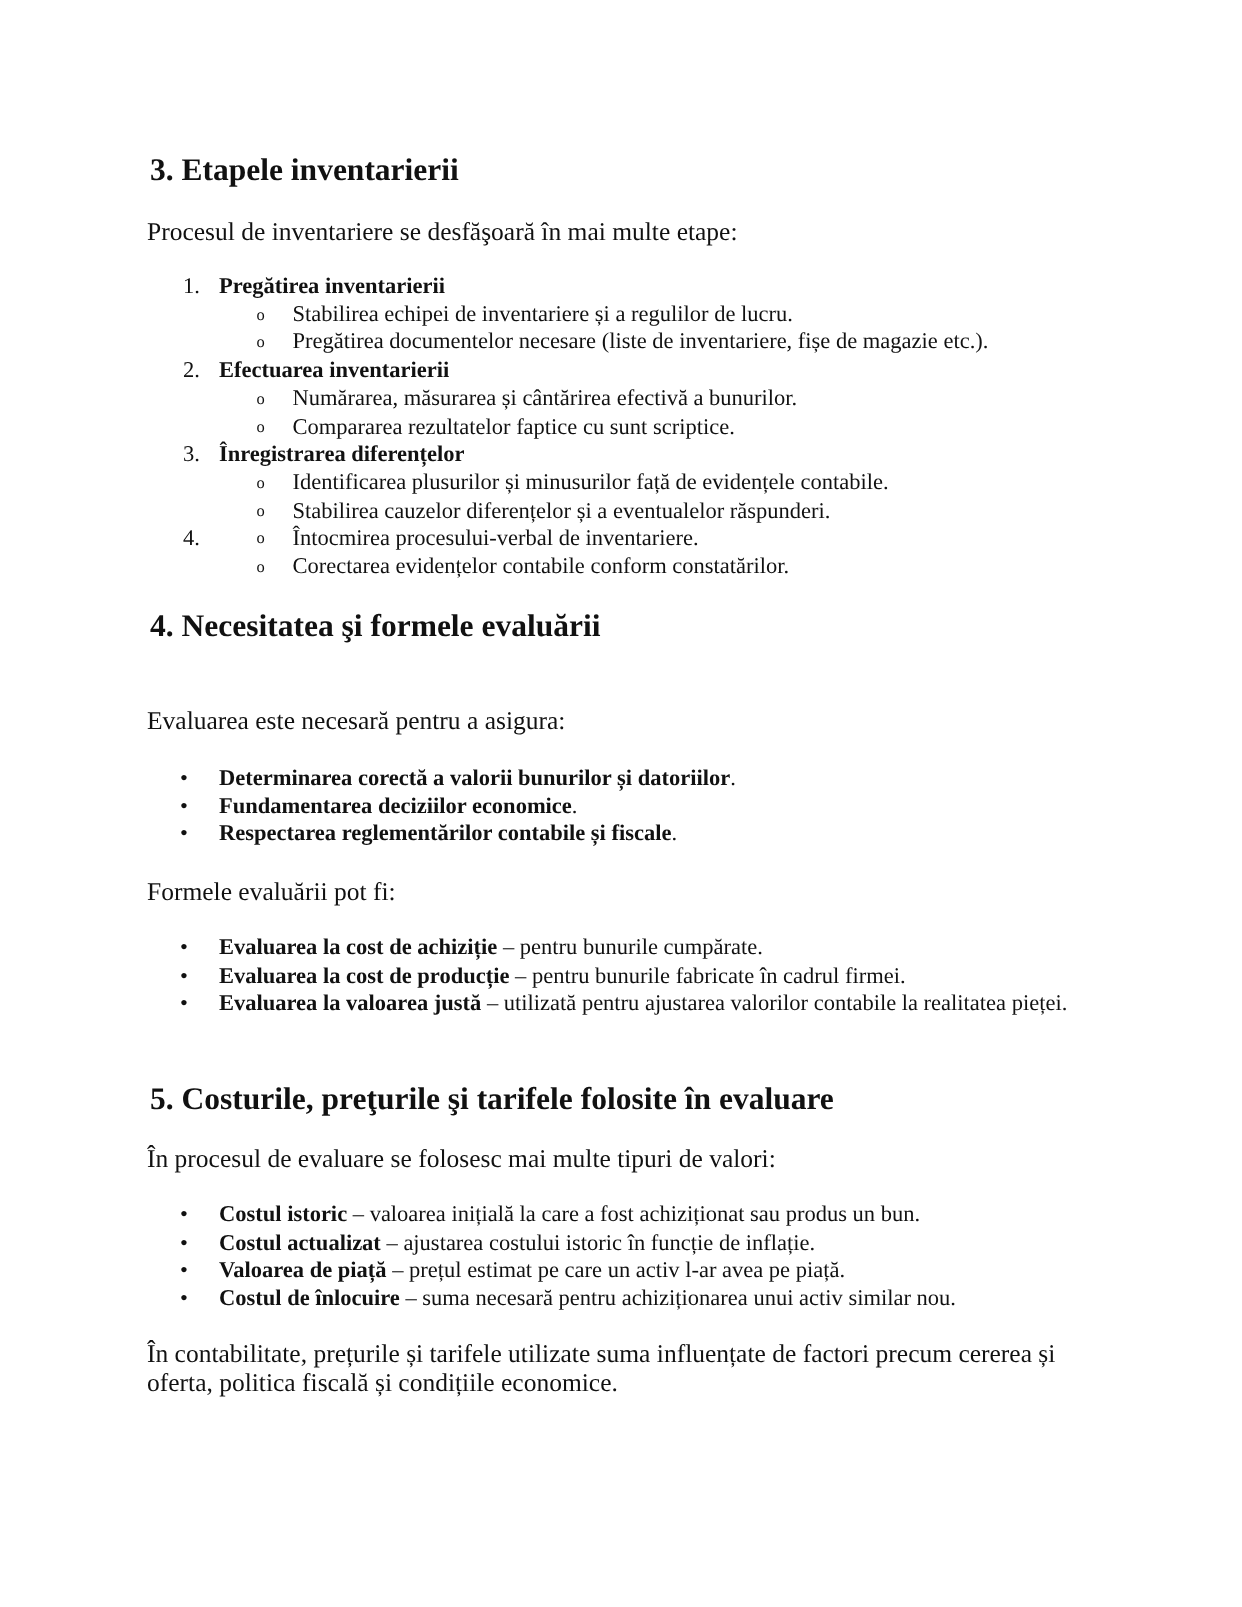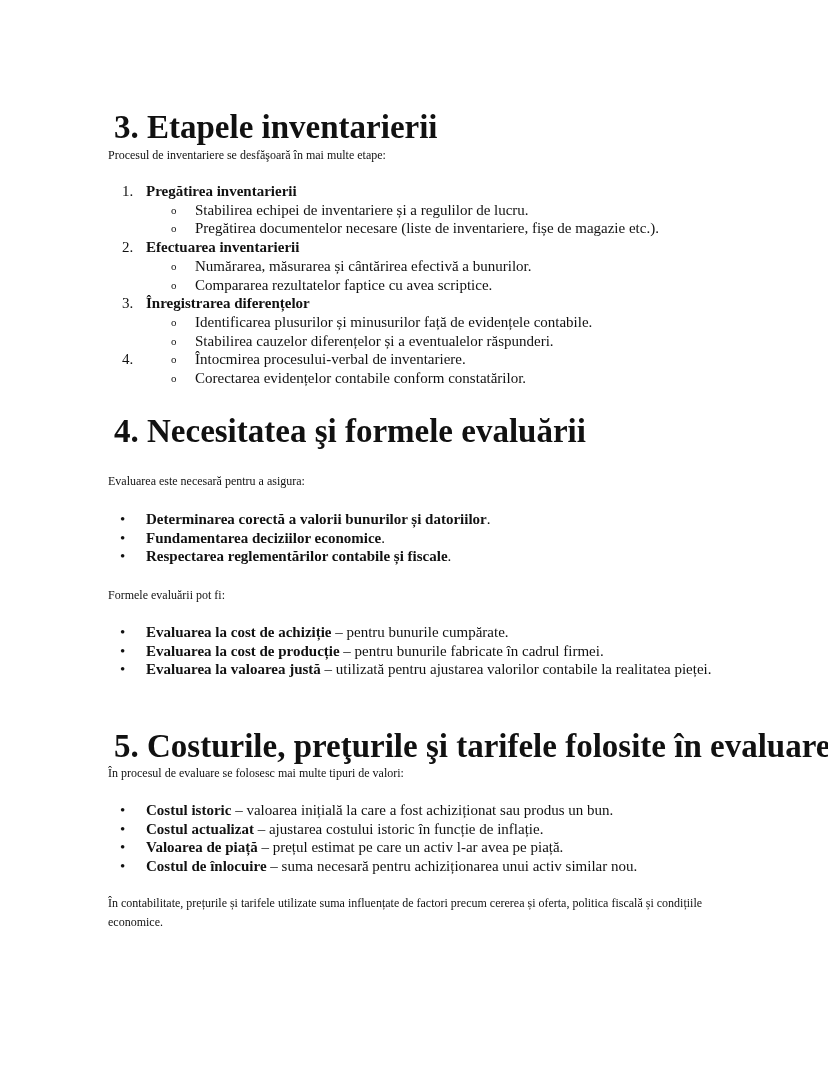--- a/index.html
+++ b/index.html
@@ -6,30 +6,30 @@
     body {
       width: 828px; height: 1071px; overflow: hidden;
       font-family: "Liberation Serif", serif;
       color: #111111;
       position: relative;
     }
     .page { position: absolute; left: 98px; top: 0; width: 640px; }
     h2 {
       font-family: "Liberation Serif", serif;
       font-weight: bold;
-      font-size: 33px;
-      margin: 16px;
+      font-size: 21px;
+      margin: 2px;
       line-height: 30px;
       position: absolute;
       left: 0;
       white-space: nowrap;
     }
     .para {
-      position: absolute; left: 10px;
-      font-size: 12px; line-height: 18.7px;
+      position: absolute; left: 0;
+      font-size: 17px; line-height: 18.7px;
       width: 625px;
     }
     .ol { position: absolute; left: 0; width: 640px; font-size: 15px; line-height: 18.7px; }
     .ol-item { position: relative; }
     .ol-num { position: absolute; left: 24px; top: 0; }
     .ol-title { padding-left: 48px; font-weight: bold; display: block; }
     .sub { position: relative; padding-left: 97px; }
     .sub-bullet { position: absolute; left: 73px; top: 0; font-size: 11px; }
     .ul { position: absolute; left: 0; width: 640px; font-size: 15px; line-height: 18.7px; }
     .ul-item { position: relative; padding-left: 48px; width: 580px; }
@@ -48,21 +48,21 @@
     <div class="ol-item">
       <span class="ol-num">1.</span>
       <span class="ol-title">Pregătirea inventarierii</span>
       <div class="sub"><span class="sub-bullet">o</span><span>Stabilirea echipei de inventariere și a regulilor de lucru.</span></div>
       <div class="sub"><span class="sub-bullet">o</span><span>Pregătirea documentelor necesare (liste de inventariere, fișe de magazie etc.).</span></div>
     </div>
     <div class="ol-item">
       <span class="ol-num">2.</span>
       <span class="ol-title">Efectuarea inventarierii</span>
       <div class="sub"><span class="sub-bullet">o</span><span>Numărarea, măsurarea și cântărirea efectivă a bunurilor.</span></div>
-      <div class="sub"><span class="sub-bullet">o</span><span>Compararea rezultatelor faptice cu avea scriptice.</span></div>
+      <div class="sub"><span class="sub-bullet">o</span><span>Compararea rezultatelor faptice cu sunt scriptice.</span></div>
     </div>
     <div class="ol-item">
       <span class="ol-num">3.</span>
       <span class="ol-title">Înregistrarea diferențelor</span>
       <div class="sub"><span class="sub-bullet">o</span><span>Identificarea plusurilor și minusurilor față de evidențele contabile.</span></div>
       <div class="sub"><span class="sub-bullet">o</span><span>Stabilirea cauzelor diferențelor și a eventualelor răspunderi.</span></div>
     </div>
     <div class="ol-item">
       <span class="ol-num">4.</span>
       <div class="sub"><span class="sub-bullet">o</span><span>Întocmirea procesului-verbal de inventariere.</span></div>

